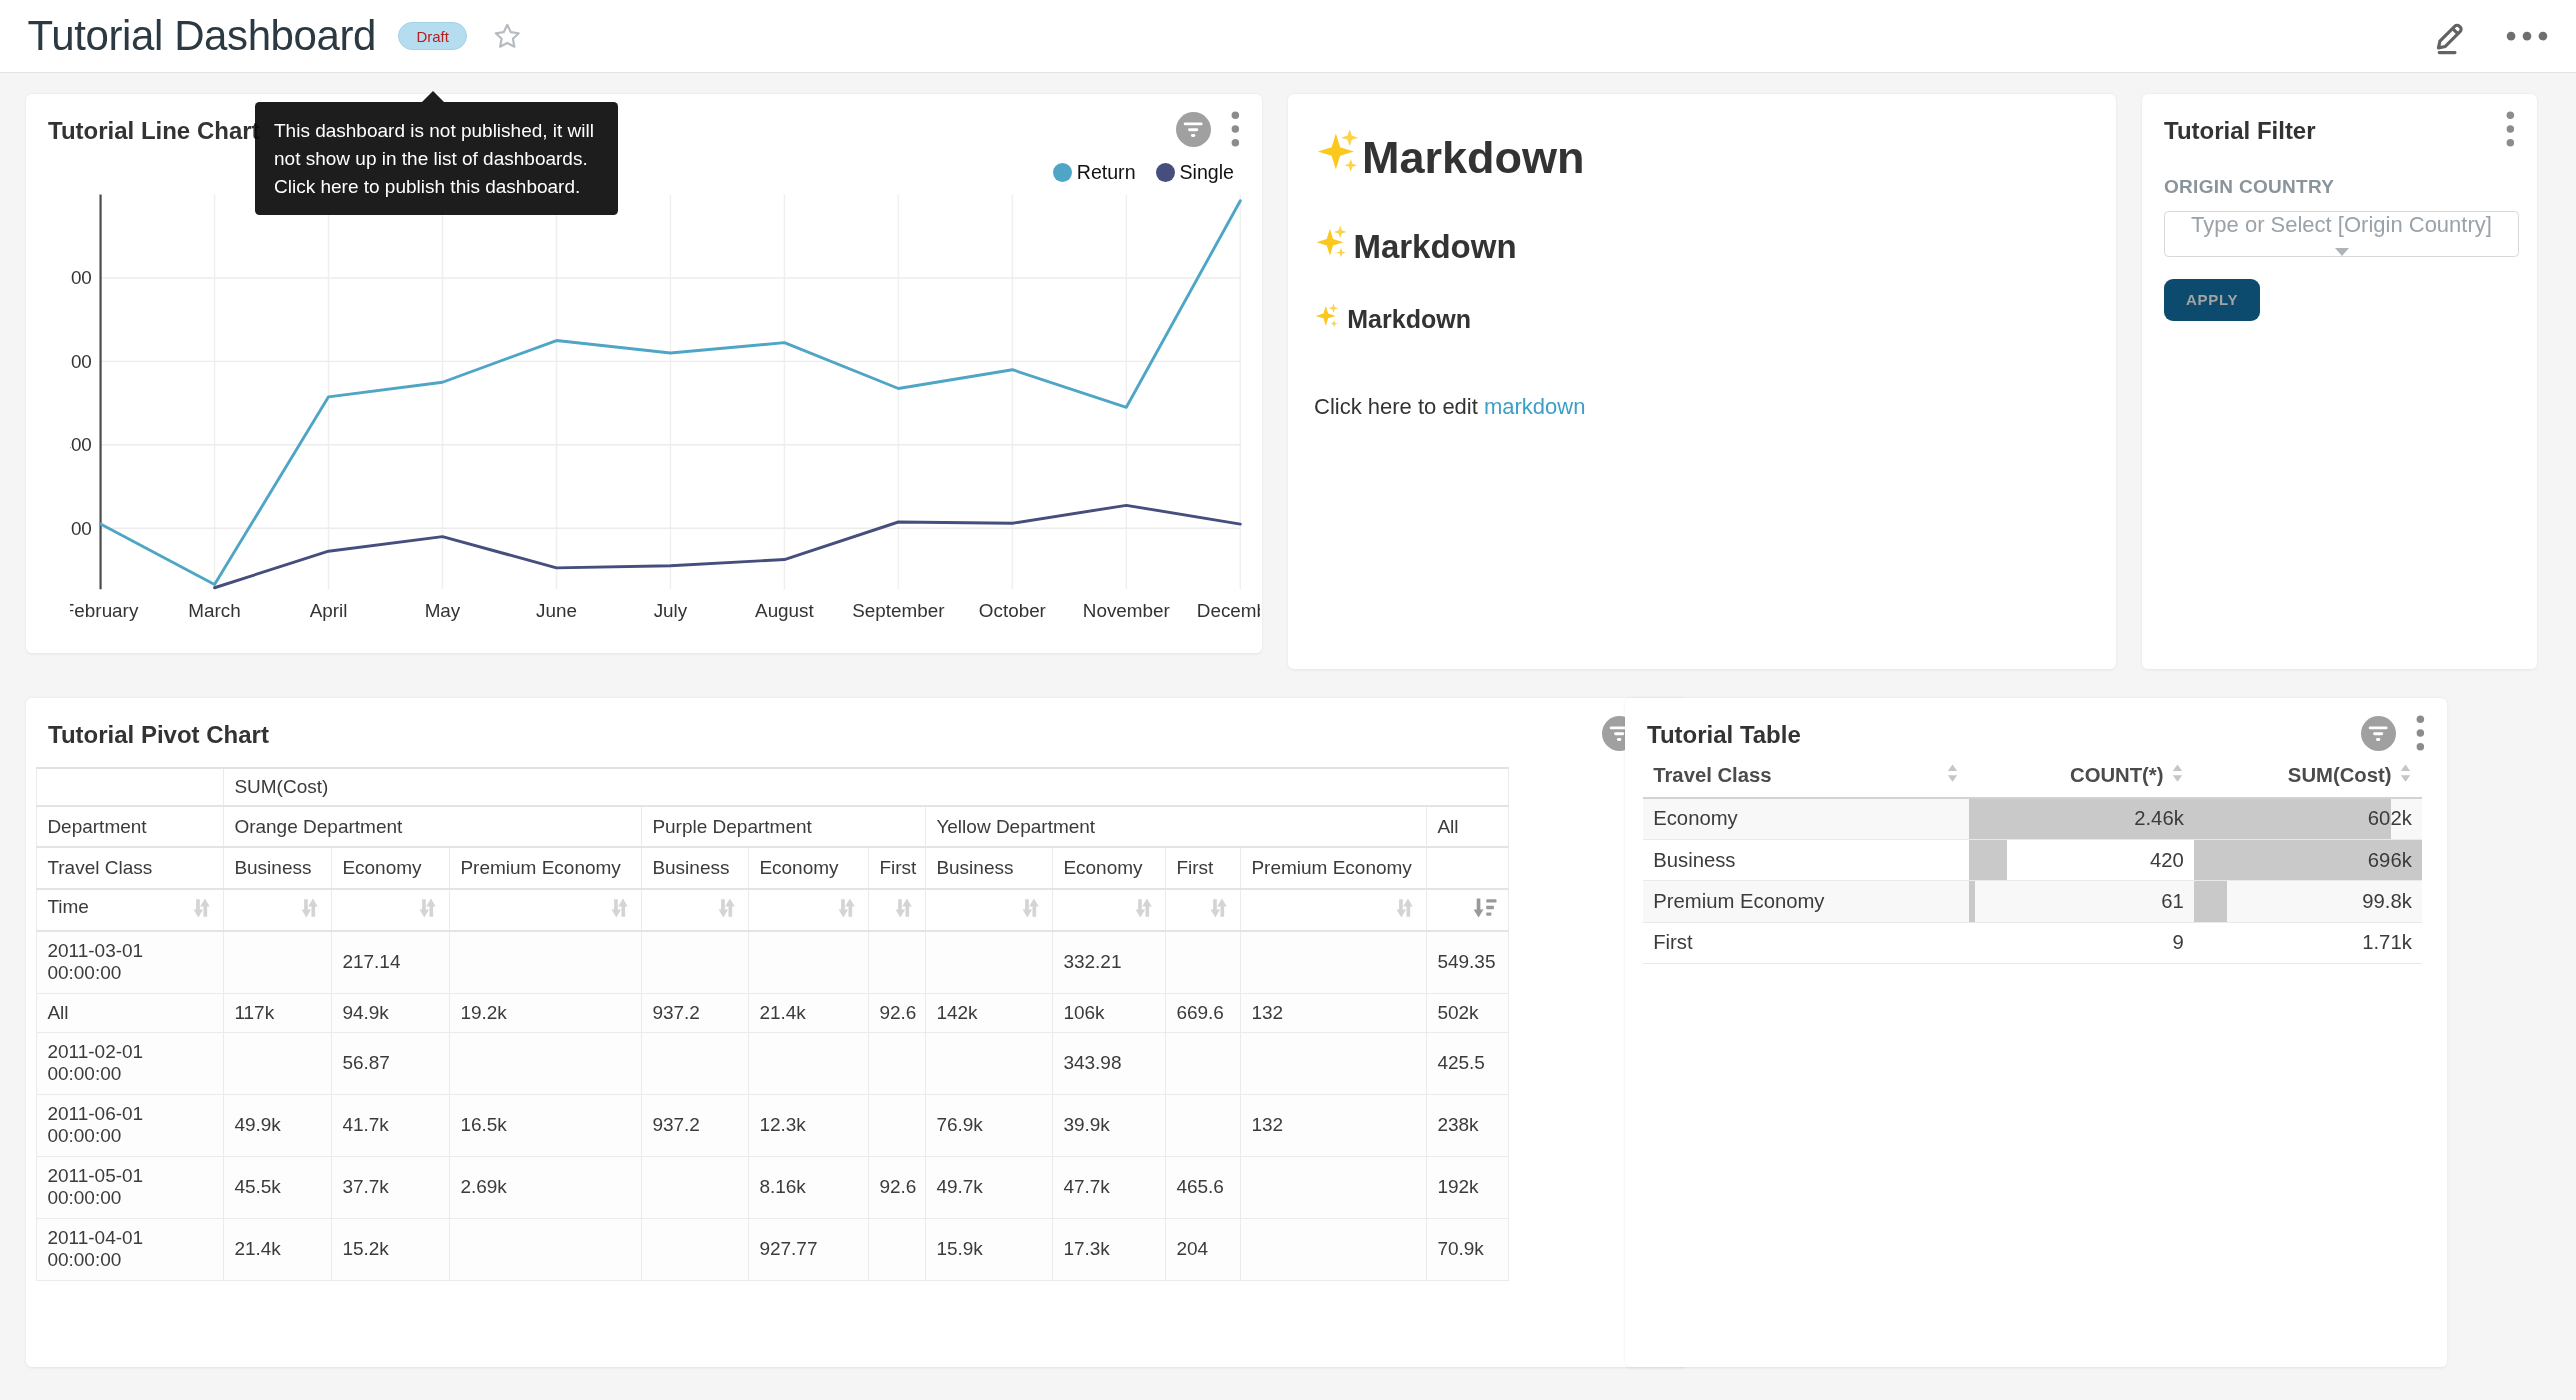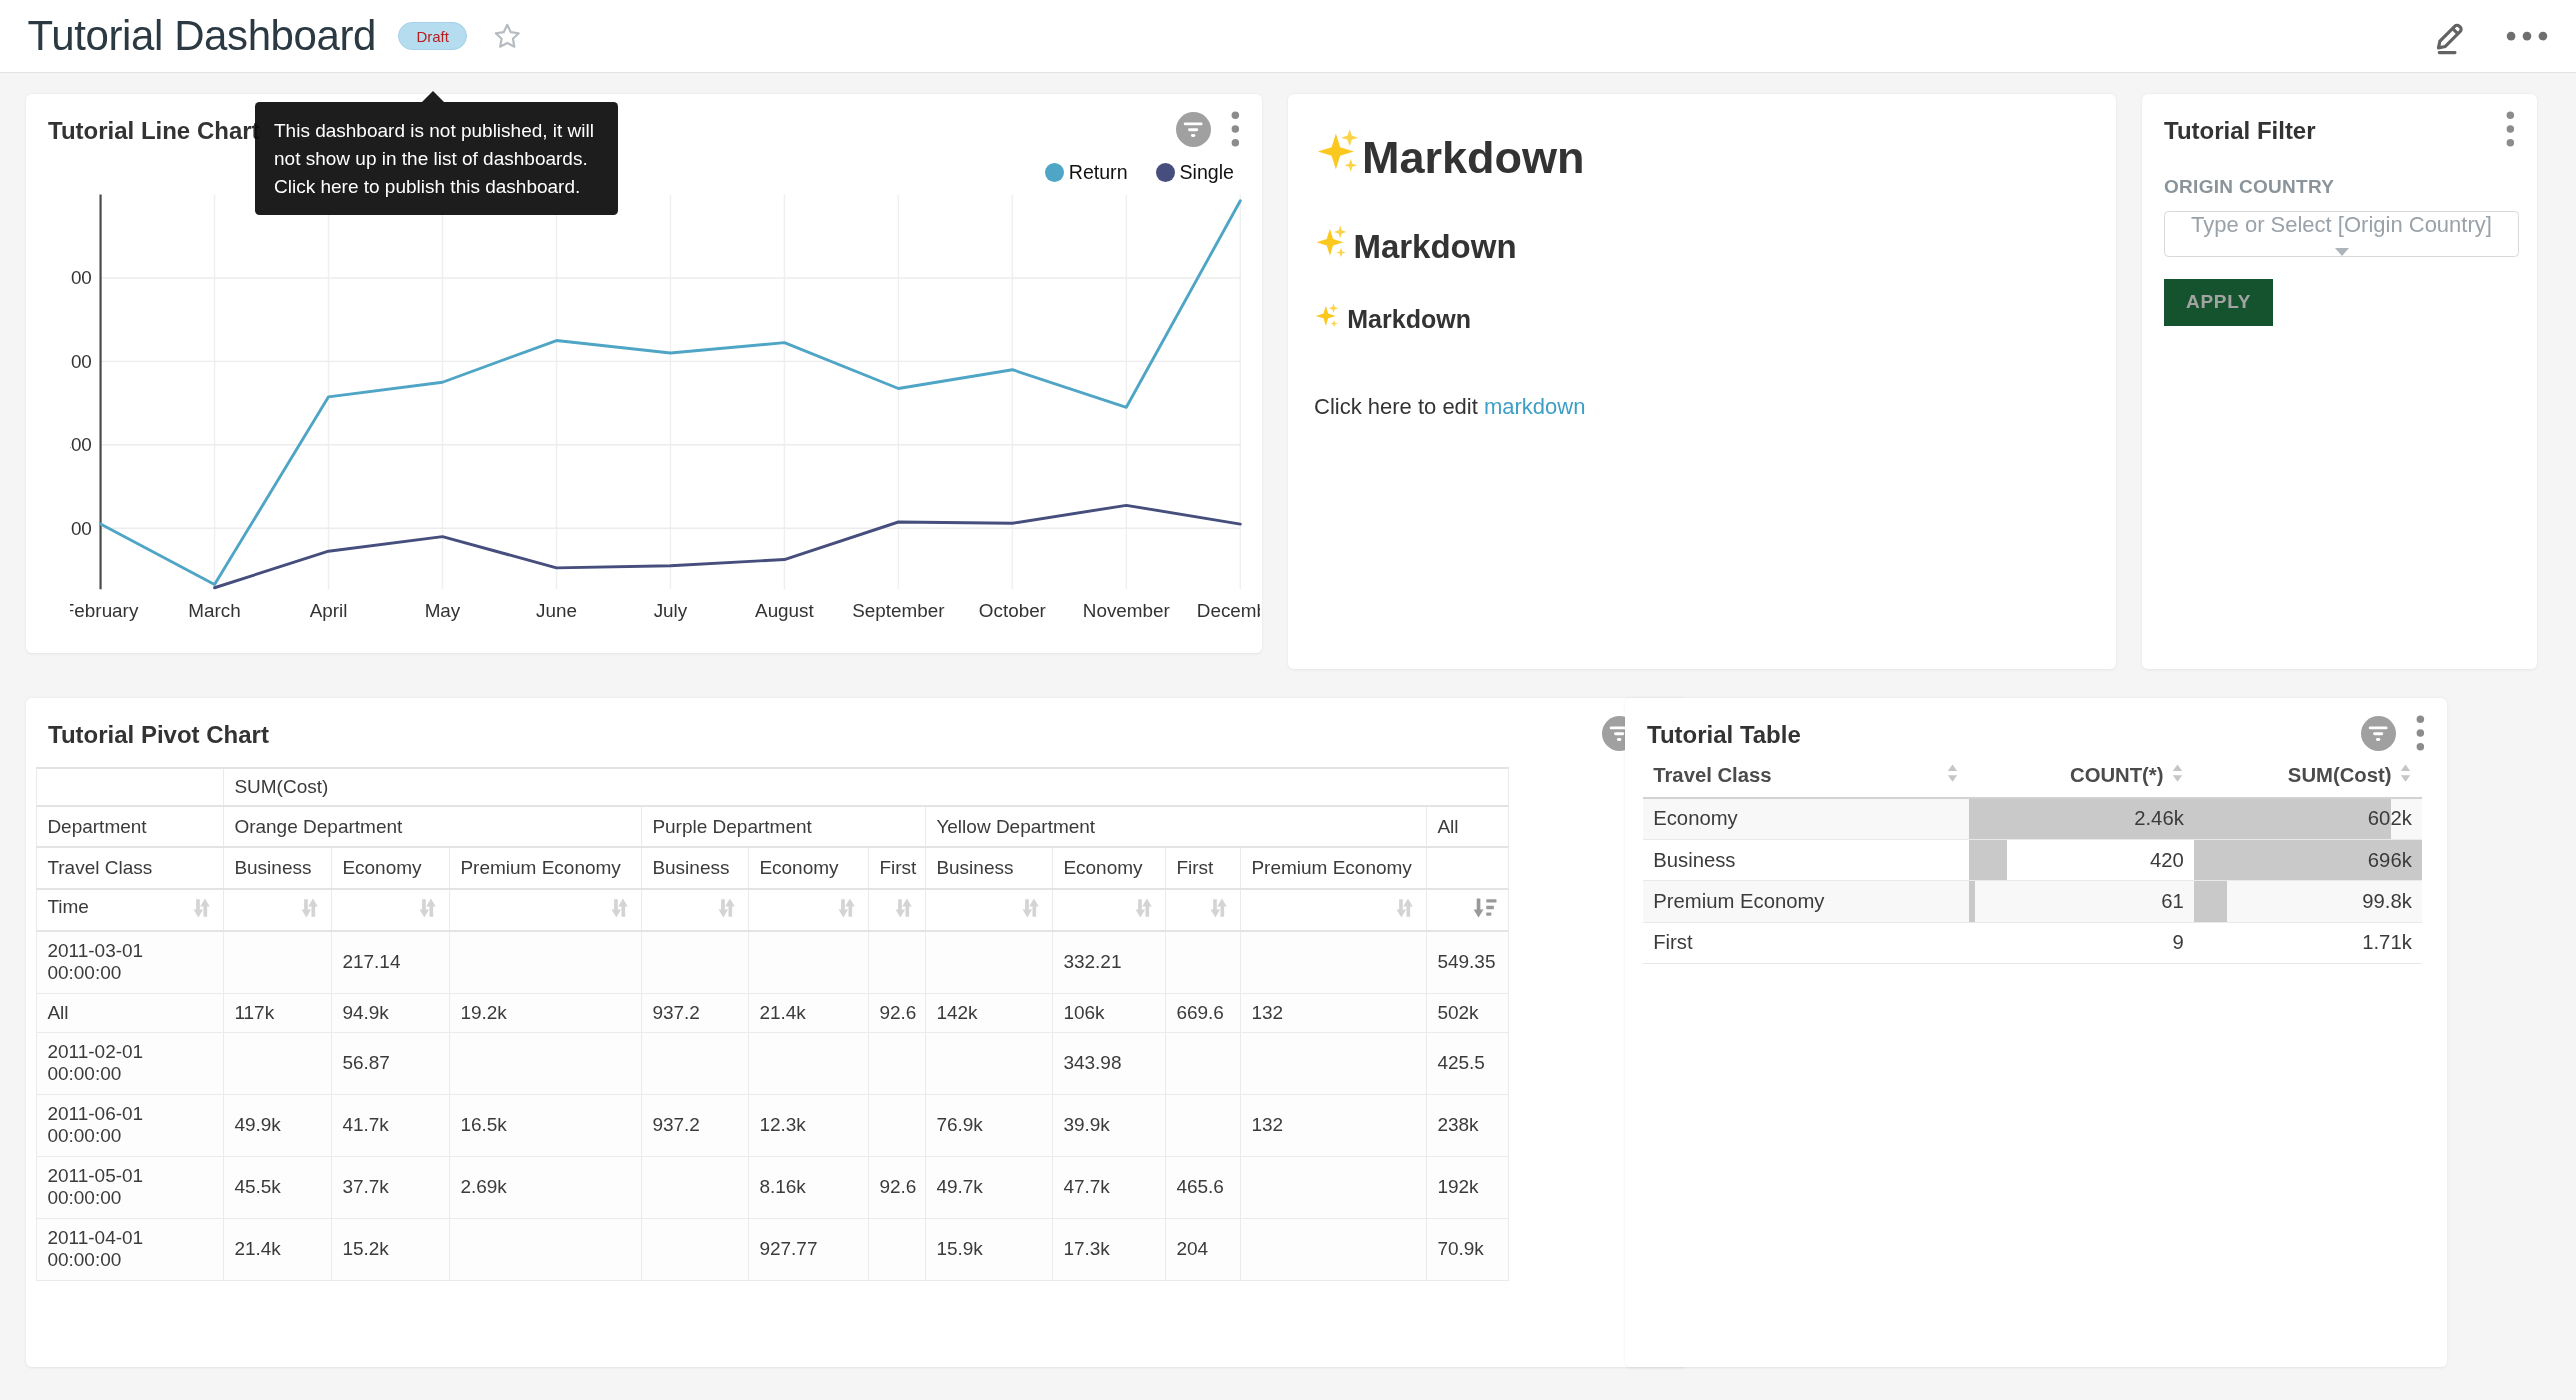--- a/index.html
+++ b/index.html
@@ -46,21 +46,21 @@
   .panel-title {
     position:absolute; left:22px; top:23px;
     font-size:24px; font-weight:600; color:#333;
   }
   .chart-icons { position:absolute; top:17.4px; right:22px; display:flex; gap:20.3px; align-items:center; }
   .filter-badge {
     width:35px; height:35px; border-radius:50%; background:#a0a0a0;
     display:flex; align-items:center; justify-content:center;
   }
   
-  .legend { position:absolute; top:67px; right:28px; display:flex; gap:28px; align-items:center; }
+  .legend { position:absolute; top:67px; right:28px; display:flex; gap:20px; align-items:center; }
   .legend-item { display:flex; align-items:center; gap:4.4px; font-size:19.6px; color:#111; cursor:pointer; }
   .legend-dot { width:19.6px; height:19.6px; border-radius:50%; }
   #line-svg { position:absolute; left:44px; top:94px; }
   
   .md-body { padding:33px 26px; }
   .md-h1 { font-size:45px; font-weight:600; color:#333; display:flex; align-items:center; }
   .md-h2 { font-size:33px; font-weight:600; color:#333; margin-top:35px; display:flex; align-items:center; gap:4.4px; }
   .md-h3 { font-size:25px; font-weight:600; color:#333; margin-top:32px; display:flex; align-items:center; gap:7.3px; }
   .md-p  { font-size:22px; color:#333; margin-top:57px; }
   .md-link { color:#3d9ec6; cursor:pointer; }
@@ -70,22 +70,22 @@
   .filter-select {
     margin-top:13px; width:355px; height:46px; border:1.5px solid #d8d8d8; border-radius:4.4px;
     display:flex; align-items:center; justify-content:space-between;
     padding:0 16px; color:#9aa2a9; font-size:22px; background:#fff; cursor:pointer;flex-direction:column;
   }
   .caret-down {
     width:0; height:0; border-left:7.3px solid transparent; border-right:7.3px solid transparent;
     border-top:8.7px solid #aeb4ba;
   }
   .apply-btn {
-    margin-top:22px; background:#14532d; color:#a3a3a3; border:none; border-radius:0;
-    font-size:19px; font-weight:600; letter-spacing:0.7px; padding:12.3px 22px;
+    margin-top:22px; background:#0c4a6e; color:#a3a3a3; border:none; border-radius:9px;
+    font-size:15px; font-weight:600; letter-spacing:0.7px; padding:12.3px 22px;
     font-family:inherit; cursor:not-allowed;
   }
   
   .pivot-table {
     position:absolute; left:10.2px; top:69px; width:1473px;
     border-collapse:collapse; table-layout:fixed;
     border-top:2.9px solid #e2e2e2;
   }
   .pivot-table td, .pivot-table th {
     border:1.5px solid #ebebeb; font-size:19px; font-weight:400; color:#3b3b3b;

